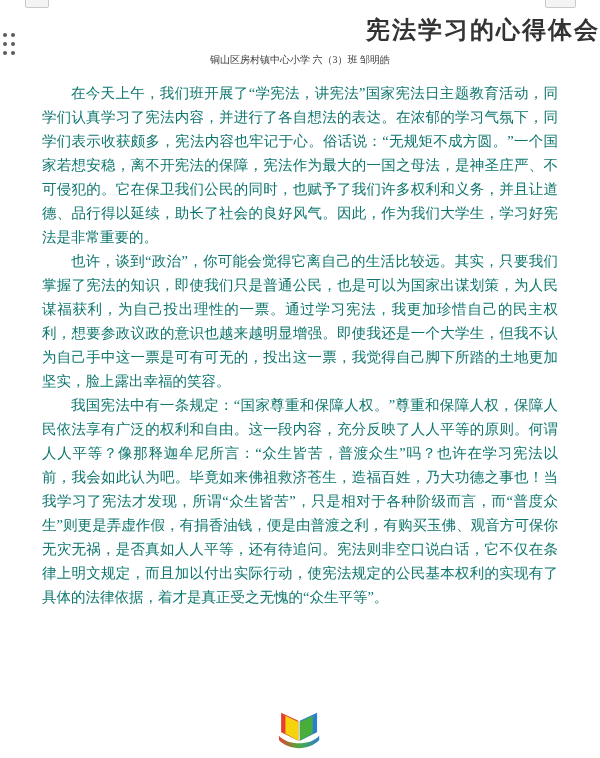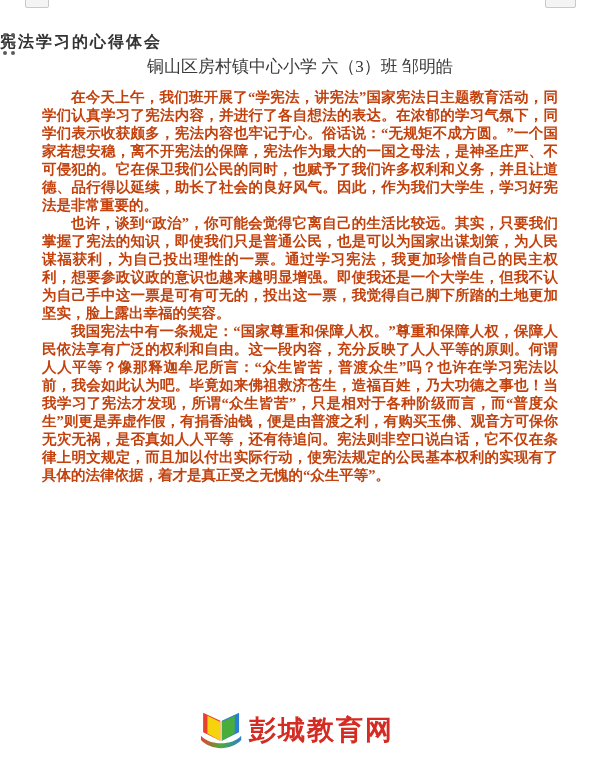--- a/index.html
+++ b/index.html
@@ -37,45 +37,45 @@
     cursor: grab;
   }
   .drag-dots i {
     width: 4px; height: 4px;
     border-radius: 50%;
     background: #5b5b5b;
   }
 
   .doc-title {
     margin: 0;
-    padding-top: 28px;
-    text-align: left;
-    font-size: 16px;
+    padding-top: 16px;
+    text-align: right;
+    font-size: 24px;
     line-height: 28px;
     font-weight: 600;
     letter-spacing: 2px;
     color: #333333;
   }
   .byline {
+    margin-top: 5px;
     text-align: center;
-    font-size: 17px;
+    font-size: 10px;
     line-height: 22px;
     color: #3a3a3a;
   }
   .essay {
     margin: 10px 42px 0 42px;
   }
   .essay p {
     margin: 0;
     font-size: 14.5px;
-    line-height: 18px;
+    line-height: 24px;
     text-align: justify;
     text-indent: 2em;
-    color: #c2410c;
-    font-weight: bold;
+    color: #0f766e;
   }
 
   .watermark {
     position: absolute;
     left: 50%;
     top: 708px;
     transform: translateX(-52%);
     display: flex;
     align-items: center;
     gap: 5px;
@@ -125,16 +125,15 @@
           <stop offset="0.5" stop-color="#49ad3c"></stop>
           <stop offset="1" stop-color="#2b7fd0"></stop>
         </linearGradient>
       </defs>
       <polygon points="31,16 7,5 7,32 31,44" fill="#e8402f"></polygon>
       <polygon points="31,18 13,9 13,34 31,44" fill="#f5d40e"></polygon>
       <polygon points="33,16 57,5 57,32 33,44" fill="#2b7fd0"></polygon>
       <polygon points="33,18 51,9 51,34 33,44" fill="#49ad3c"></polygon>
       <path d="M4,37 C16,51 48,51 60,37 L60,43 C46,58 18,58 4,43 Z" fill="url(#swoosh-grad)"></path>
     </svg>
-    <span class="brand">彭城教育网</span>
   </div>
 
 </div>
 
 </body></html>

